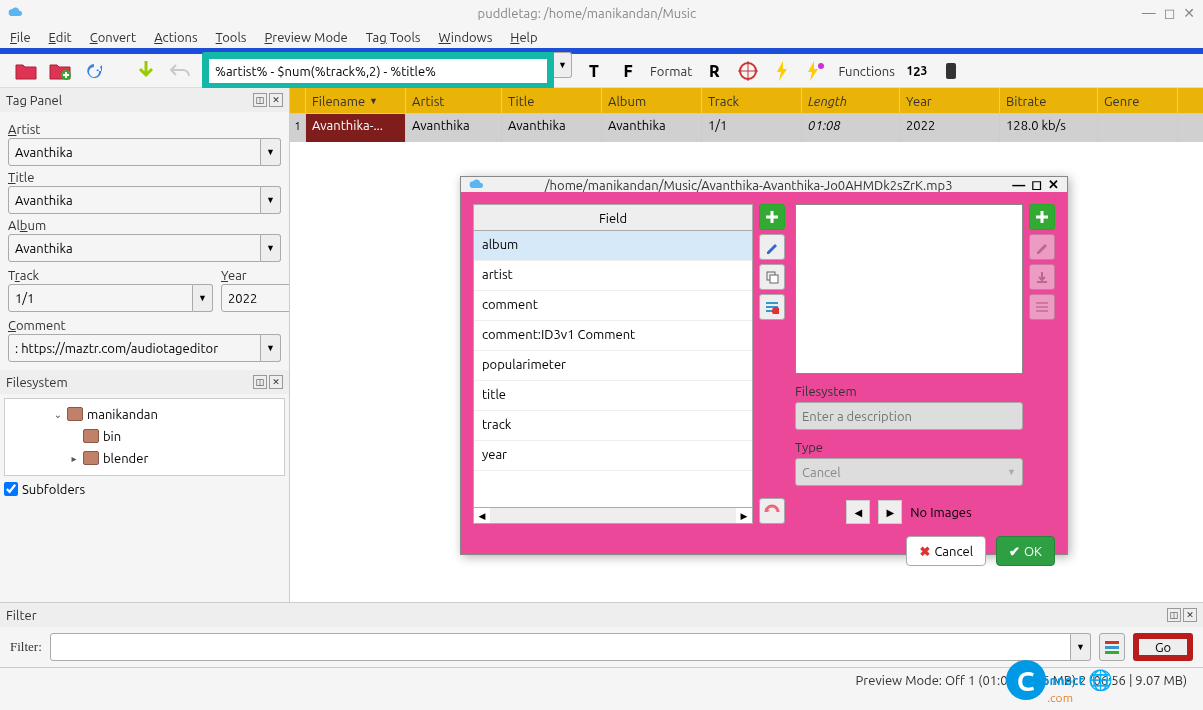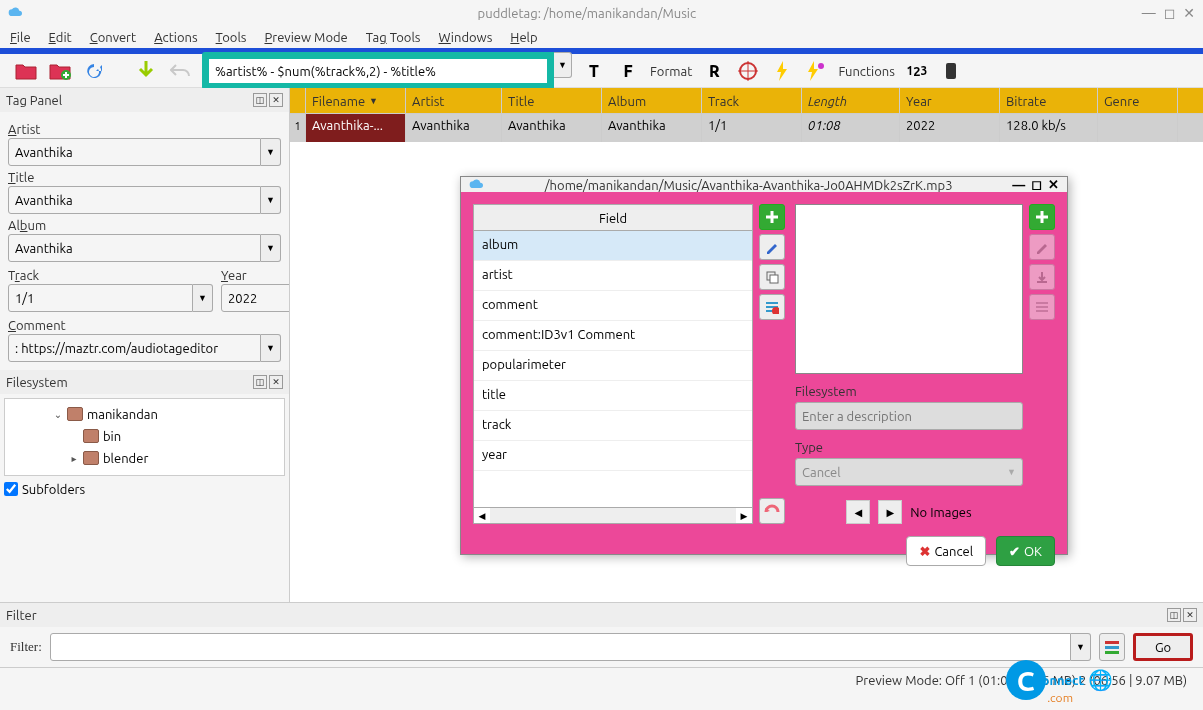--- a/index.html
+++ b/index.html
@@ -58,21 +58,21 @@
 .table-body { flex:1; background:#fff; position:relative; overflow:auto; }
 
 .filter-panel { border-top: 1px solid #ccc; }
 .filter-panel .panel-header { }
 .filter-row { height: 40px; display:flex; align-items:center; padding: 0 10px; gap:8px; }
 .filter-row .flabel { color:#333;font-family:Liberation Serif, serif; }
 .filter-row .finput { flex:1; display:flex; }
 .filter-row .finput input { flex:1; height:28px; border:1px solid #aaa; border-radius:3px 0 0 3px; padding:0 6px; background:#fff; }
 .filter-row .finput .dd { width:20px; height:28px; border:1px solid #aaa; border-left:none; border-radius:0 3px 3px 0; background:#eee; display:flex;align-items:center;justify-content:center;cursor:pointer;font-size:9px; }
 .filter-row .fbtn { width:26px; height:28px; border:1px solid #aaa; border-radius:3px; background:#eee; display:flex;align-items:center;justify-content:center; cursor:pointer; }
-.filter-row .go-btn { width:60px; height:28px; border:3px solid #b91c1c; border-radius:3px; background:#eee; cursor:pointer; }
+.filter-row .go-btn { width:60px; height:28px; border:6px solid #b91c1c; border-radius:3px; background:#eee; cursor:pointer; }
 
 .statusbar { height: 24px; border-top: 1px solid #ccc; display:flex; align-items:center; justify-content:flex-end; padding:0 16px; color:#333; font-size:13px; }
 
 
 .dialog { position:absolute; left:460px; top:176px; width:608px; height:379px; background:#ec4899; border:1px solid #888; box-shadow: 2px 2px 10px rgba(0,0,0,0.3); z-index:100; display:flex; flex-direction:column; }
 .dialog-titlebar { height:26px; display:flex; align-items:center; padding:0 8px; background:#f0f0f0; }
 .dialog-titlebar .title { flex:1; text-align:center; font-size:13px; color:#333; overflow:hidden; white-space:nowrap; }
 .dialog-titlebar .dwc { display:flex; gap:6px; }
 .dialog-titlebar .dwc span { cursor:pointer; font-size:13px; font-weight:bold; }
 .dialog-body { flex:1; display:flex; padding:12px; gap:10px; }

